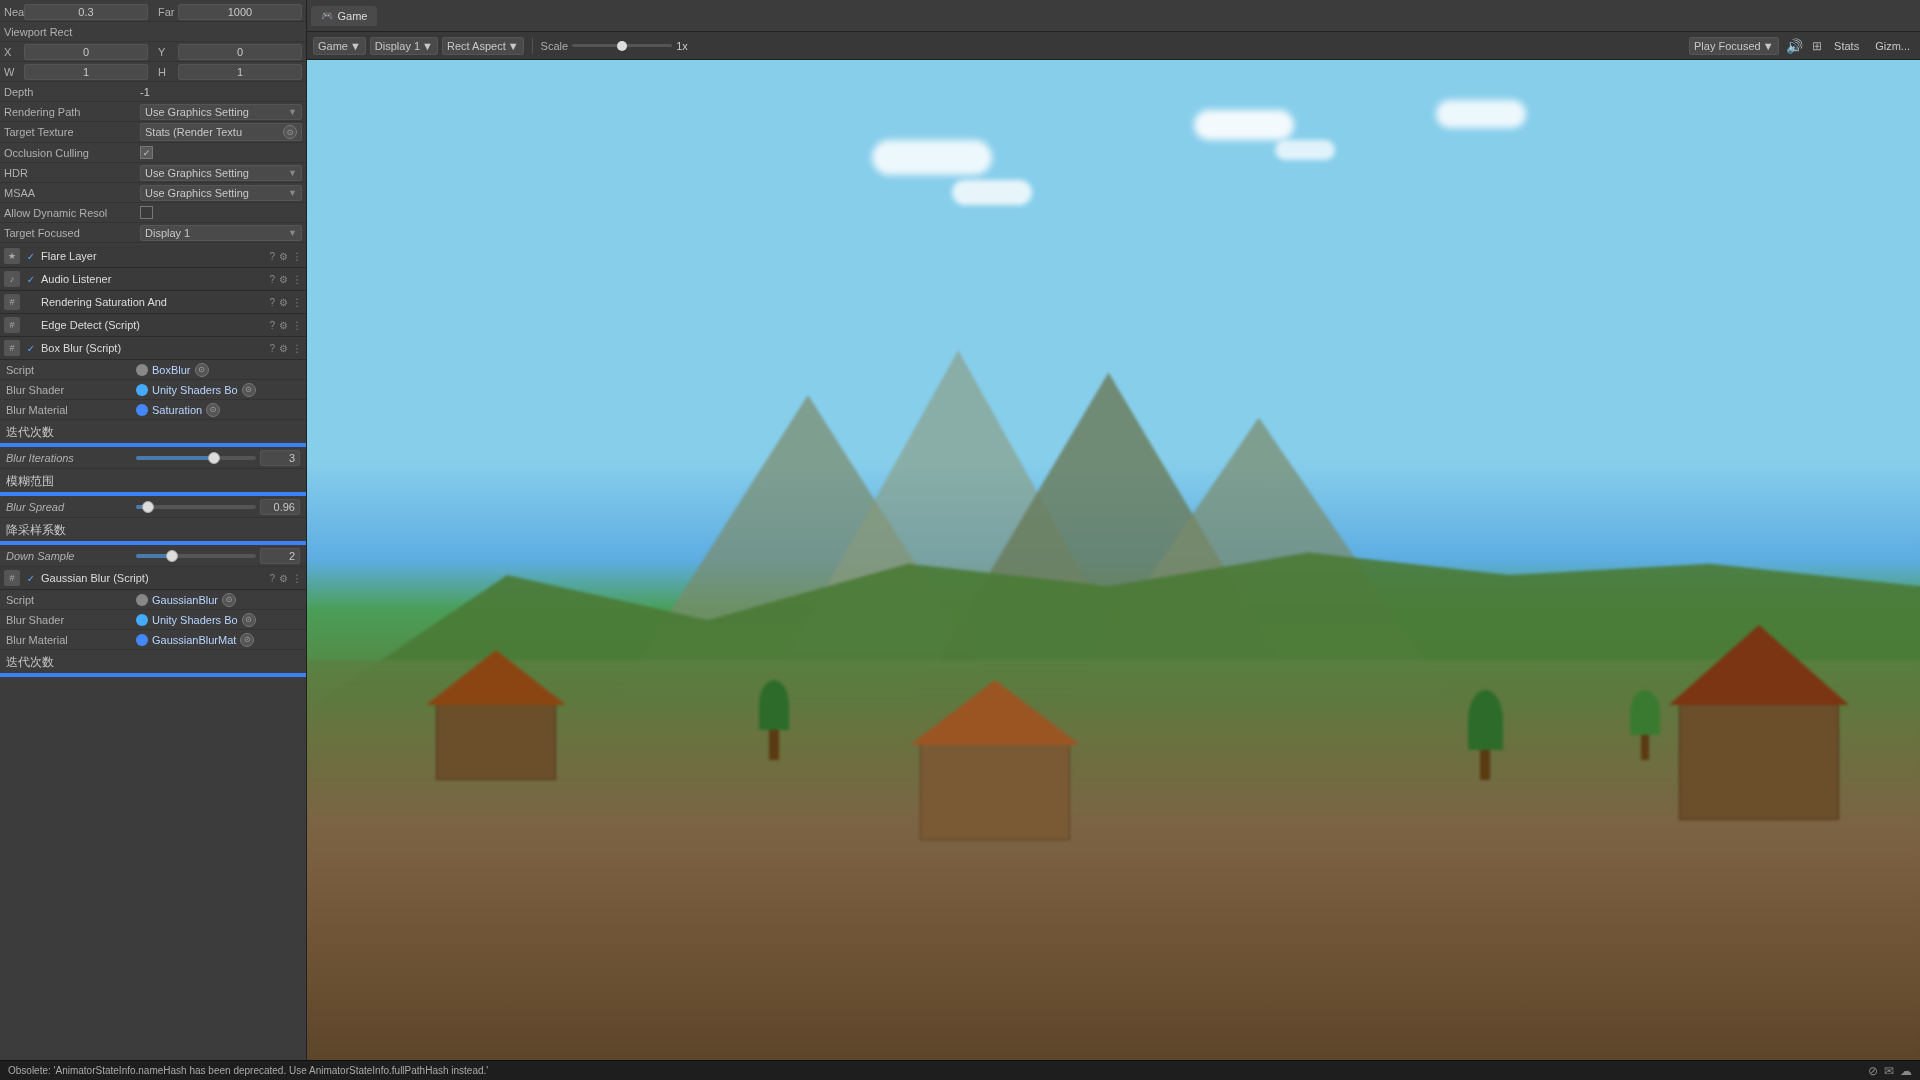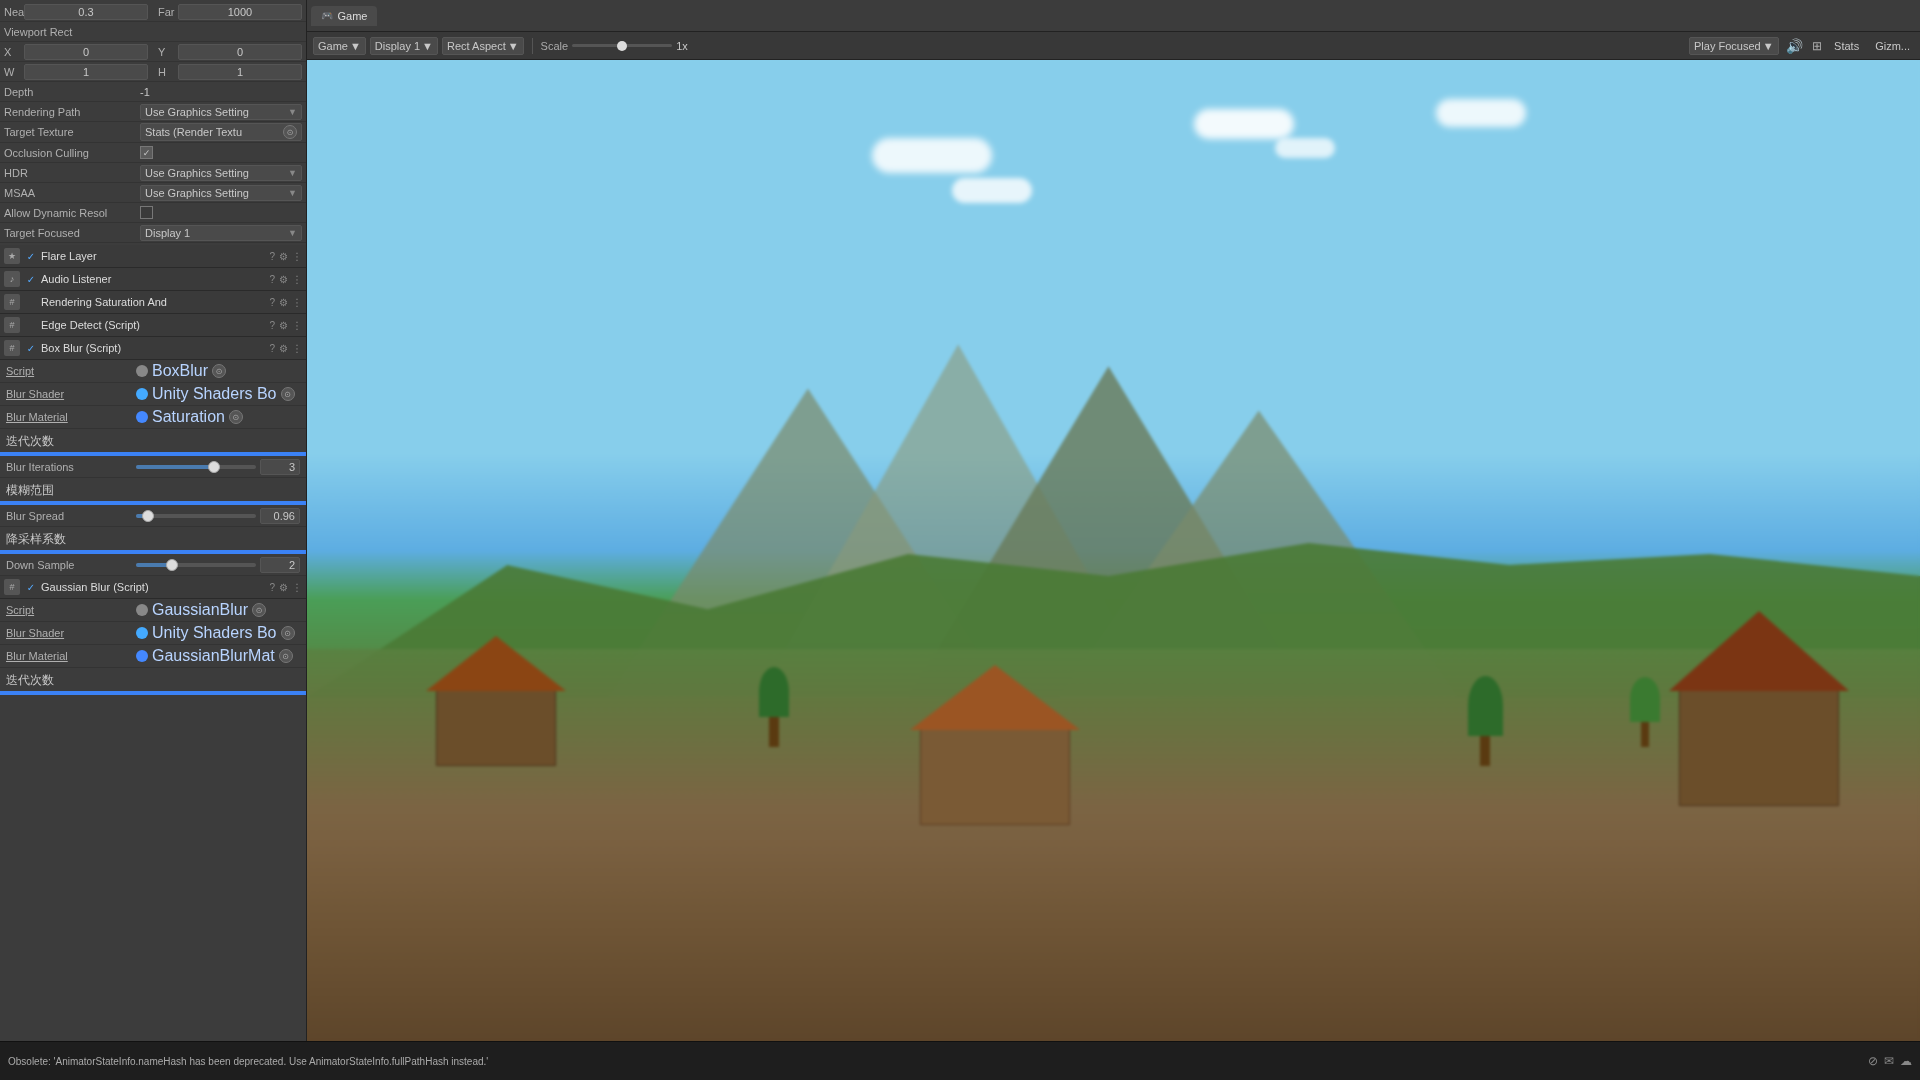--- a/index.html
+++ b/index.html
@@ -129,21 +129,20 @@
       display: flex;
       align-items: center;
       min-height: 20px;
       padding: 2px 6px;
       border-bottom: 1px solid #333;
     }
     .script-label {
       width: 130px;
       color: #b0b0b0;
       font-size: 11px;
-      text-decoration: underline;
     }
     .script-value {
       flex: 1;
       display: flex;
       align-items: center;
       gap: 4px;
     }
     .script-icon {
       width: 12px;
       height: 12px;
@@ -153,21 +152,21 @@
       align-items: center;
       justify-content: center;
       font-size: 7px;
       flex-shrink: 0;
     }
     .script-icon.blue { background: #48f; }
     .script-icon.teal { background: #4af; }
     .script-icon.gray { background: #888; }
     .script-text {
       color: #b8d4ff;
-      font-size: 16px;
+      font-size: 11px;
       text-align: right;
     }
     .circle-btn {
       width: 14px;
       height: 14px;
       border-radius: 50%;
       border: 1px solid #777;
       background: #555;
       display: flex;
       align-items: center;
@@ -189,20 +188,21 @@
       display: flex;
       align-items: center;
       min-height: 22px;
       padding: 2px 6px;
       border-bottom: 1px solid #333;
     }
     .slider-label {
       width: 130px;
       color: #b0b0b0;
       font-size: 11px;
+      font-style: italic;
     }
     .slider-container {
       flex: 1;
       display: flex;
       align-items: center;
       gap: 4px;
     }
     .slider-track {
       flex: 1;
       height: 4px;
@@ -338,21 +338,21 @@
       overflow: hidden;
     }
     .viewport-image {
       width: 100%;
       height: 100%;
       background: linear-gradient(180deg, #87ceeb 0%, #87ceeb 40%, #5dade2 50%, #4a9e57 55%, #5a7a3a 65%, #8b7355 80%, #6b5a3e 100%);
       position: relative;
     }
     
     .console-bar {
-      height: 39px;
+      height: 20px;
       background: #1e1e1e;
       border-top: 1px solid #111;
       display: flex;
       align-items: center;
       padding: 0 8px;
       font-size: 10px;
       color: #aaa;
       gap: 8px;
     }
     .console-icons {

